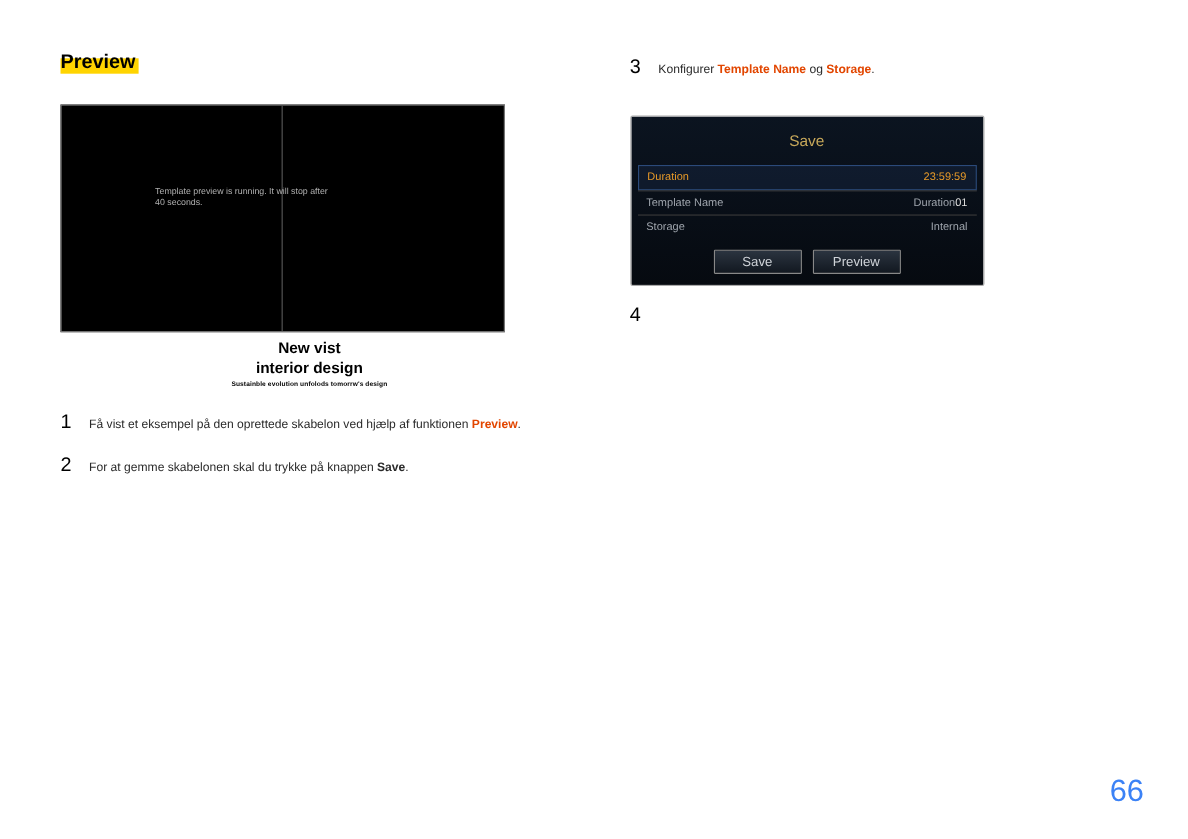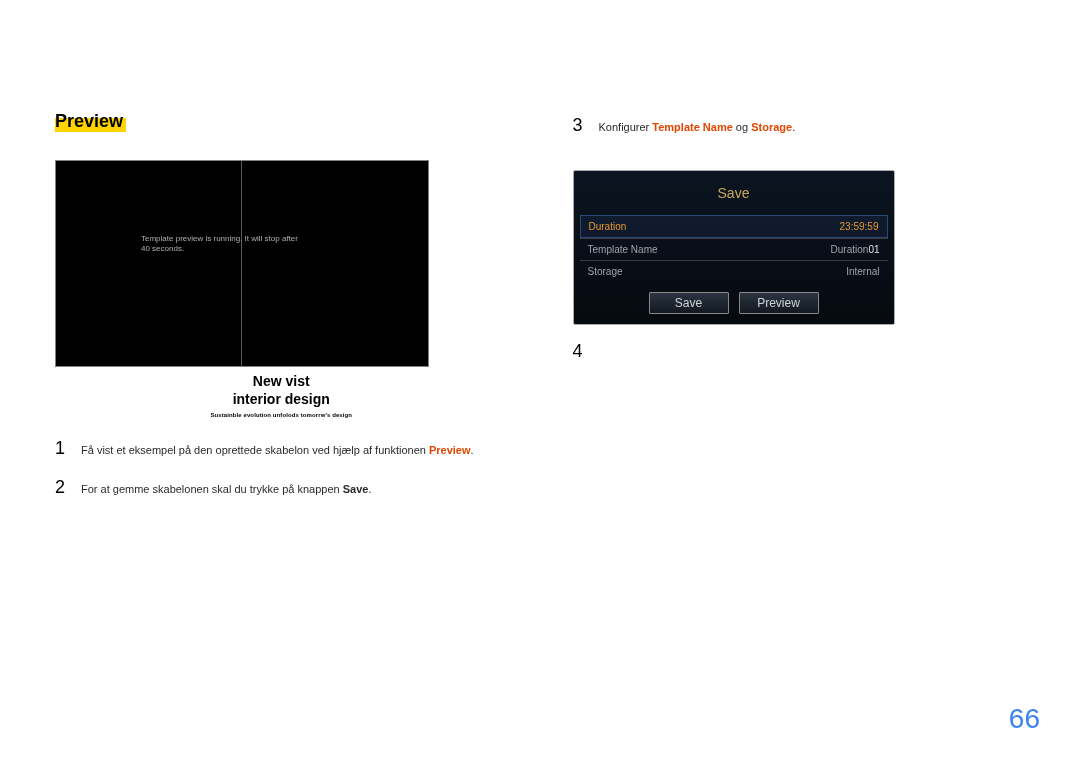--- a/index.html
+++ b/index.html
@@ -1,23 +1,23 @@
 <!DOCTYPE html>
 <html><head>
 <meta charset="utf-8">
 <style>
   * { box-sizing: border-box; margin: 0; padding: 0; }
   html, body { width: 1080px; height: 763px; background: #fff; font-family: Arial, Helvetica, sans-serif; color: #000; }
-  .page { position: relative; width: 1080px; height: 763px; padding: 111px 55px 40px 55px; }
+  .page { position: relative; width: 1080px; height: 763px; padding: 46px 55px 40px 55px; }
   .columns { display: flex; gap: 65px; }
   .col { flex: 1 1 0; }
   .heading-wrap { position: relative; margin-bottom: 28px; }
   .preview-title { font-size: 18px; font-weight: bold; color: #000; }
 
-  .preview-box { width: 374px; height: 207px; background: #000; border: 1px solid #808080; position: relative; margin-bottom: 6px; }
+  .preview-box { width: 404px; height: 207px; background: #000; border: 1px solid #808080; position: relative; margin-bottom: 6px; }
   .preview-box .split { position: absolute; top: 0; bottom: 0; width: 50%; border-right: 1px solid #5a5a5a; }
   .preview-msg { position: absolute; left: 85px; top: 73px; font-size: 8px; color: #b0b0b0; line-height: 1.3; }
 
   .caption-block { text-align: center; margin: 3px 0 0 0; }
   .caption-block .c1, .caption-block .c2 { font-size: 14px; font-weight: bold; color: #000; line-height: 1.25; }
   .caption-block .c3 { font-size: 6px; font-weight: bold; color: #000; margin-top: 4px; letter-spacing: 0.1px; }
 
   .steps { margin-top: 18px; }
   .step { display: flex; gap: 12px; font-size: 11px; line-height: 1.4; margin-bottom: 14px; align-items: baseline; }
   .step .num { font-size: 18px; font-weight: 400; color: #000; min-width: 14px; }

